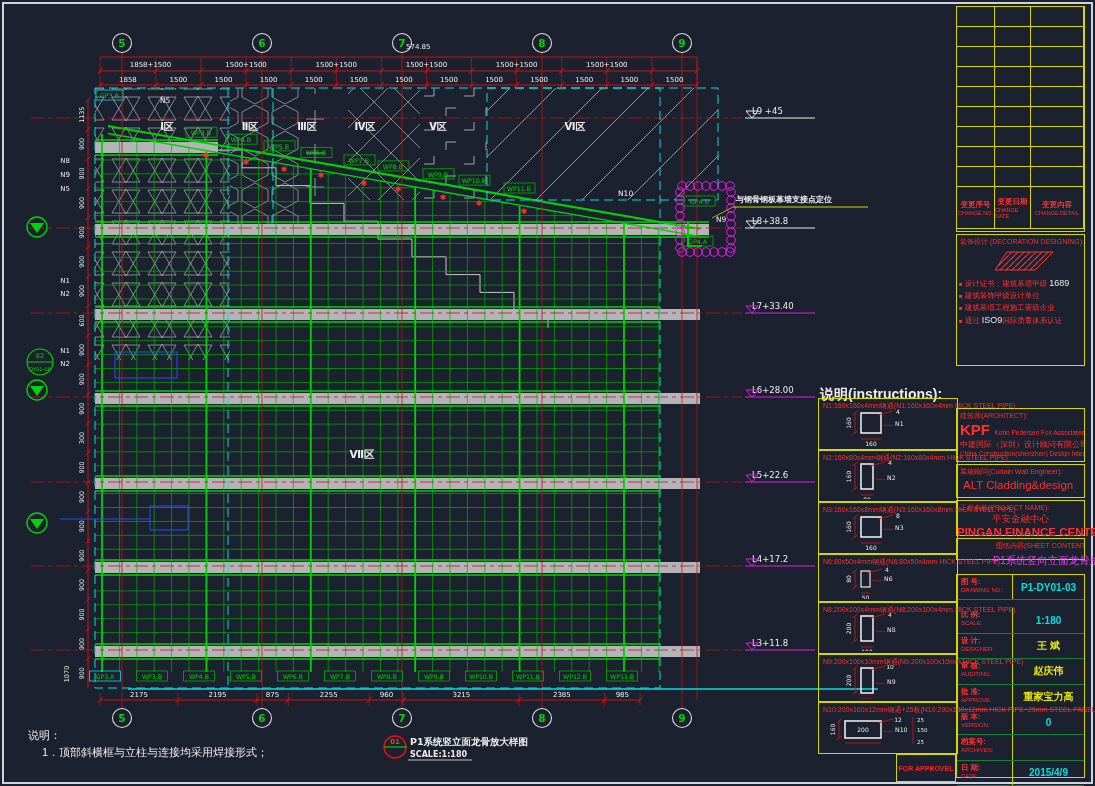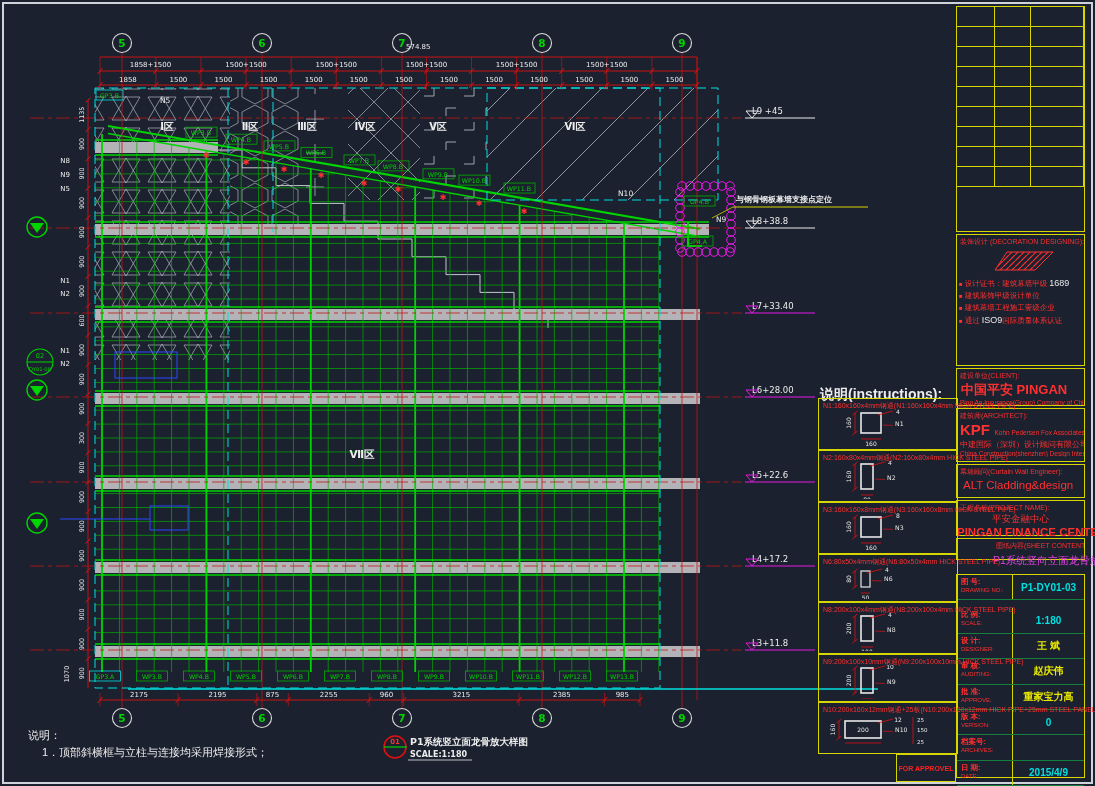--- a/index.html
+++ b/index.html
@@ -707,42 +707,51 @@
         <div class="rev-row">
           <div class="rev-cell" style="width: 38px; height: 20px;"></div>
           <div class="rev-cell" style="width: 36px; height: 20px;"></div>
           <div class="rev-cell" style="width: 53px; height: 20px;"></div>
         </div>
         <div class="rev-row">
           <div class="rev-cell" style="width: 38px; height: 20px;"></div>
           <div class="rev-cell" style="width: 36px; height: 20px;"></div>
           <div class="rev-cell" style="width: 53px; height: 20px;"></div>
         </div>
+        <div class="rev-row">
+          <div class="rev-cell rev-head" style="width: 38px; height: 42px;">
+            <div class="rev-zh">变更序号</div>
+            <div class="rev-en">CHANGE NO.</div>
+          </div>
+          <div class="rev-cell rev-head" style="width: 36px; height: 42px;">
+            <div class="rev-zh">变更日期</div>
+            <div class="rev-en">CHANGE DATE</div>
+          </div>
+          <div class="rev-cell rev-head" style="width: 53px; height: 42px;">
+            <div class="rev-zh">变更内容</div>
+            <div class="rev-en">CHANGE DETAIL</div>
+          </div>
+        </div>
       </div>
 
     <div class="tb-sec" style="top:228px;height:132px;">
       <div class="tb-label">装饰设计 (DECORATION DESIGNING):</div>
       <div class="logo-wrap">
         <svg width="72" height="24" viewBox="0 0 72 24">
           <polygon points="10,21 22,3 68,3 50,21" fill="url(#patRedHatch)" stroke="#ff3030" stroke-width="1"></polygon>
         </svg>
       </div>
       <div id="deco-bullets">
           <div class="deco-bullet"><span class="mk">■</span><span>设计证书：建筑幕墙甲级 </span><span class="deco-accent">1689</span></div>
           <div class="deco-bullet"><span class="mk">■</span><span>建筑装饰甲级设计单位</span></div>
           <div class="deco-bullet"><span class="mk">■</span><span>建筑幕墙工程施工壹级企业</span></div>
           <div class="deco-bullet"><span class="mk">■</span><span>通过 </span><span class="deco-accent">ISO9</span><span>国际质量体系认证</span></div>
         </div>
     </div>
 
-    <div class="tb-sec" style="top:362px;height:38px;">
-      <div class="tb-label">建设单位(CLIENT):</div>
-      <div class="client-name">中国平安 PINGAN</div>
-      <div class="client-sub">Ping An Insurance(Group) Company of China</div>
-    </div>
 
     <div class="tb-sec" style="top:402px;height:54px;">
       <div class="tb-label">建筑师(ARCHITECT):</div>
       <div class="arch-line">
         <span class="arch-kpf">KPF</span>
         <span class="arch-sub1">Kohn Pedersen Fox Associates P.C.</span>
       </div>
       <div class="arch-line2">中建国际（深圳）设计顾问有限公司</div>
       <div class="arch-sub2">China Construction(shenzhen) Design International</div>
     </div>

